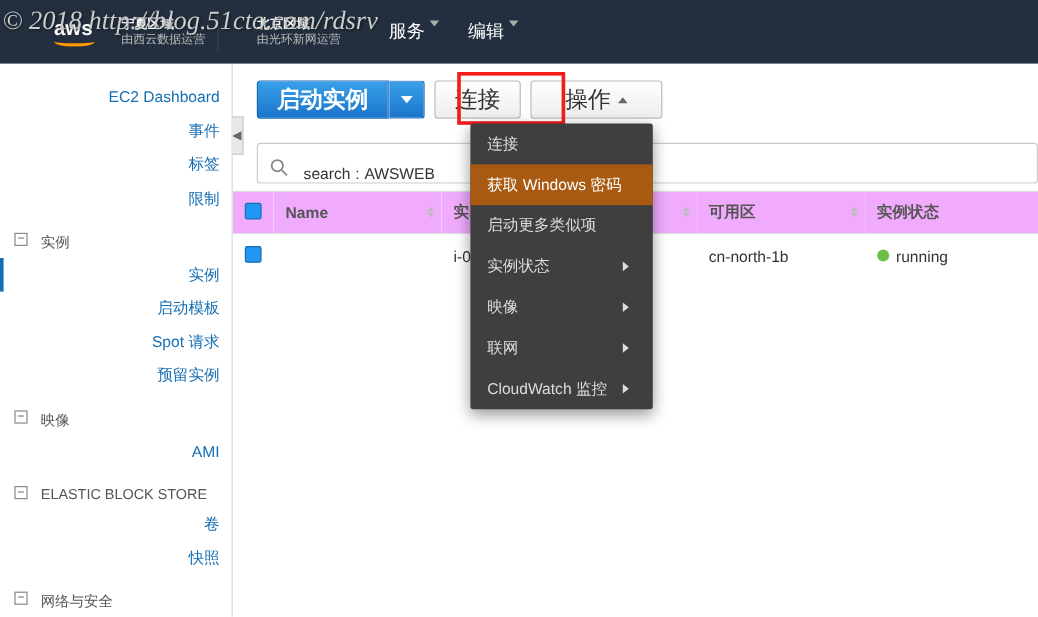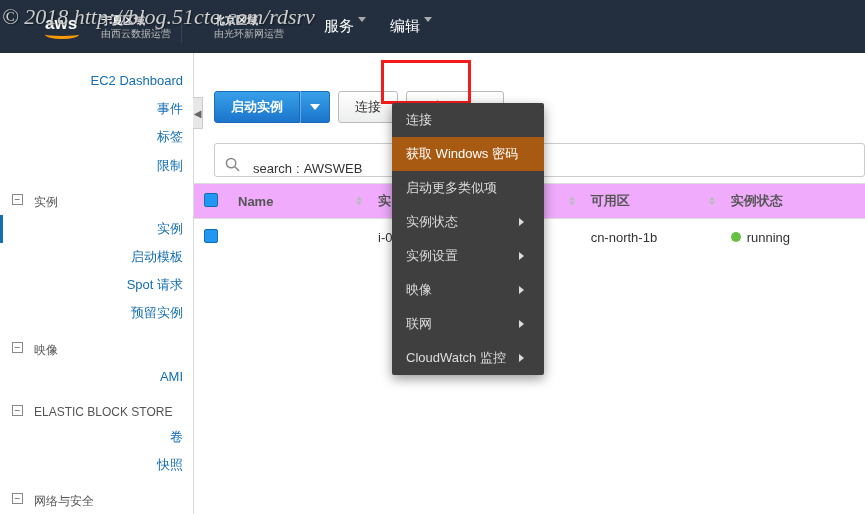--- a/index.html
+++ b/index.html
@@ -17,21 +17,21 @@
 .caret-down { width:0; height:0; border-left:4px solid transparent; border-right:4px solid transparent; border-top:5px solid #aaa; }
 .layout { display:flex; height:calc(100% - 53px); }
 .sidebar { width:194px; border-right:1px solid #d5dbdb; padding-top:14px; background:#fff; }
 .side-item { display:block; padding:5px 10px 5px 34px; font-size:13px; color:#146eb4; cursor:pointer; line-height:1.4;text-align:right; }
 .side-group { position:relative; padding:6px 10px 4px 34px; font-size:12px; color:#555; margin-top:8px; }
 .side-group .tog { position:absolute; left:12px; top:6px; width:11px; height:11px; border:1px solid #888; font-size:10px; line-height:9px; text-align:center; color:#555; cursor:pointer; }
 .side-item.active { border-left:3px solid #146eb4; padding-left:31px; color:#146eb4; font-weight:400; }
 .main { flex:1; position:relative; }
 .collapser { position:absolute; left:-1px; top:44px; width:10px; height:32px; background:#e7e7e7; border:1px solid #ccc; border-left:none; font-size:10px; color:#666; display:flex; align-items:center; justify-content:center; cursor:pointer; }
 .toolbar { padding:14px 0 0 20px; display:flex; align-items:center; gap:8px; }
-.btn { height:32px; display:flex; align-items:center; justify-content:center; border-radius:3px; font-size:13px; cursor:pointer; border:1px solid transparent;margin-top:24px; }
+.btn { height:32px; display:flex; align-items:center; justify-content:center; border-radius:3px; font-size:19px; cursor:pointer; border:1px solid transparent; }
 .btn-primary { background:linear-gradient(#38a0e8,#1b75cc); color:#fff; padding:0 16px; border-color:#1b6bbd; font-weight:600; }
 .btn-split { background:linear-gradient(#38a0e8,#1b75cc); width:30px; border-color:#1b6bbd; border-left-color:rgba(255,255,255,0.3); margin-left:-8px; border-top-left-radius:0; border-bottom-left-radius:0;}
 .btn-split .c { width:0; height:0; border-left:5px solid transparent; border-right:5px solid transparent; border-top:6px solid #fff; }
 .btn-grey { background:linear-gradient(#fff,#eceded); border:1px solid #bbb; color:#333; padding:0 16px; }
 .btn-actions { background:linear-gradient(#fff,#eceded); border:1px solid #bbb; color:#333; padding:0 28px; gap:6px;justify-content:center; }
 .btn-actions .up { width:0; height:0; border-left:4px solid transparent; border-right:4px solid transparent; border-bottom:5px solid #666; }
 .hl-red { position:absolute; border:3px solid #f41b1b; pointer-events:none; }
 .searchbar { margin:20px 0 0 20px; height:34px; border:1px solid #ccc; border-radius:3px; display:flex; align-items:flex-end; width:calc(100% - 20px); background:#fff; }
 .search-icon { width:34px; text-align:center; color:#888; font-size:16px; }
 .chip { display:flex; align-items:center; gap:4px; font-size:13px; color:#333; padding:0 4px; }
@@ -172,24 +172,20 @@
           <span>获取 Windows 密码</span>
         </div>
       <div class="menu-item">
           <span>启动更多类似项</span>
         </div>
       <div class="menu-item">
           <span>实例状态</span>
           <span class="arrow"></span>
         </div>
       <div class="menu-item">
-          <span>实例设置</span>
-          <span class="arrow"></span>
-        </div>
-      <div class="menu-item">
           <span>映像</span>
           <span class="arrow"></span>
         </div>
       <div class="menu-item">
           <span>联网</span>
           <span class="arrow"></span>
         </div>
       <div class="menu-item">
           <span>CloudWatch 监控</span>
           <span class="arrow"></span>

